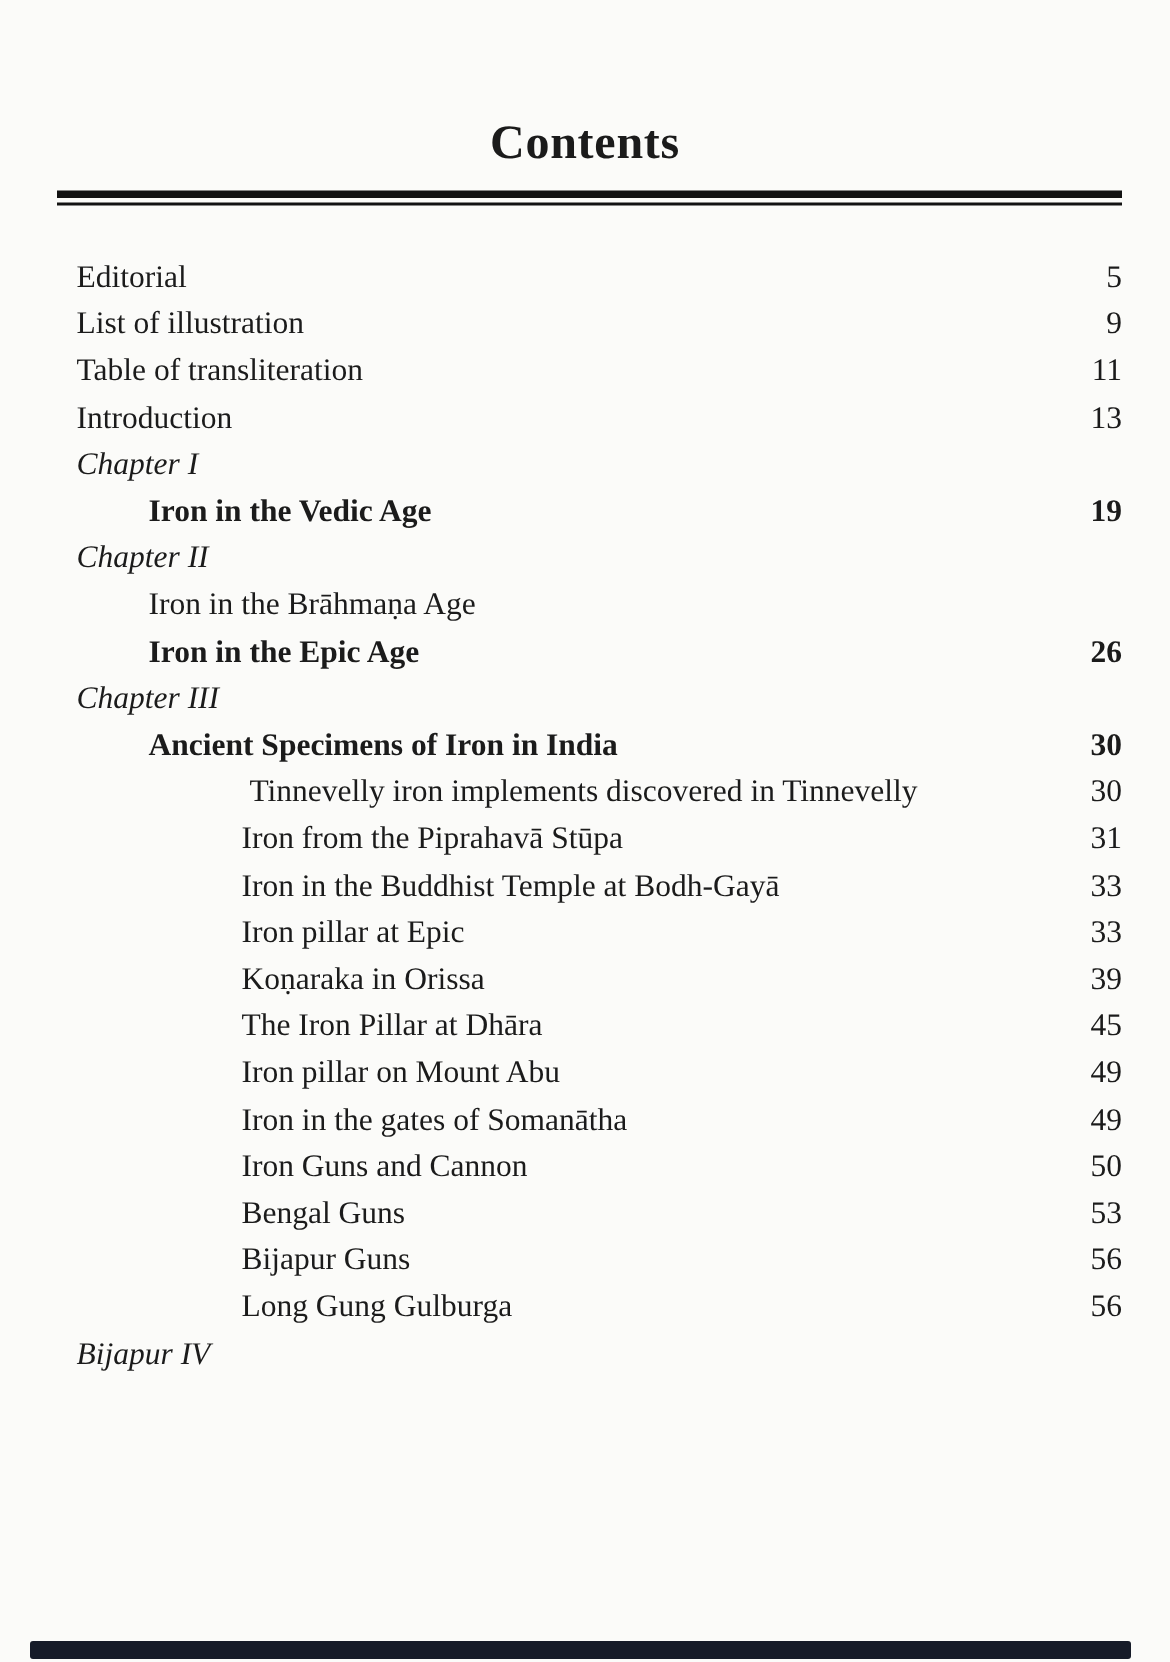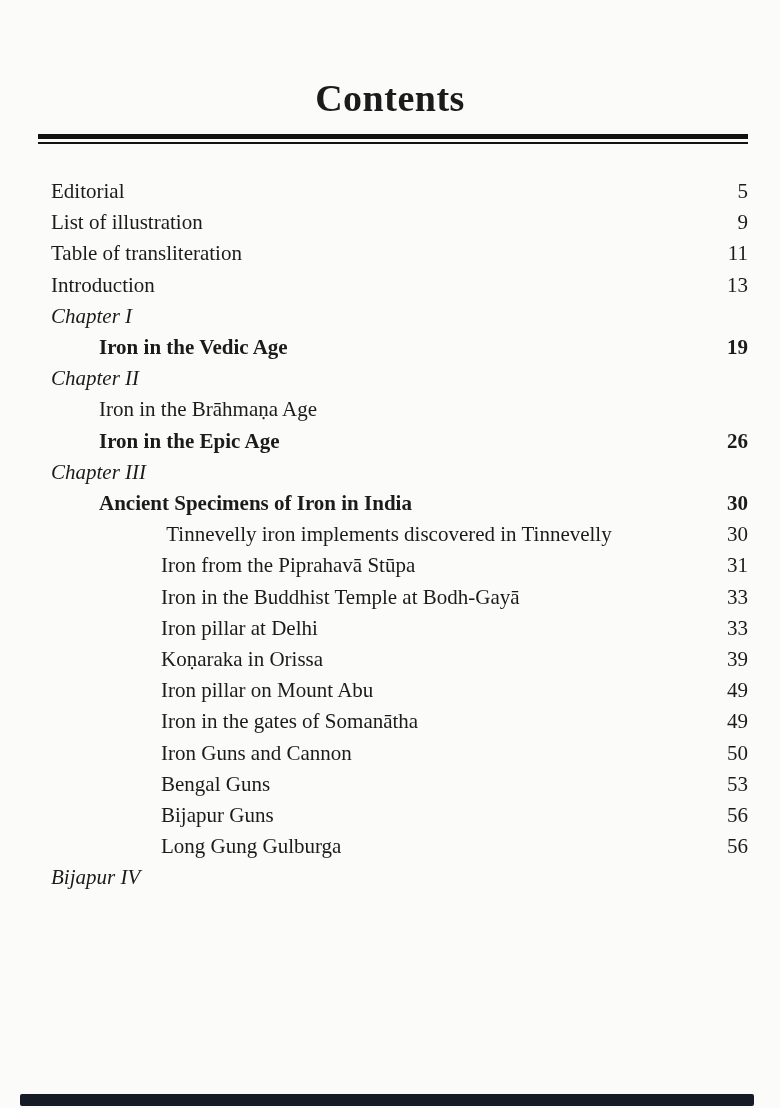--- a/index.html
+++ b/index.html
@@ -15,21 +15,21 @@
     position: relative;
     overflow: hidden;
   }
   .page {
     width: 100%;
     height: 100%;
     position: relative;
   }
   .title {
     text-align: center;
-    font-size: 38px;
+    font-size: 32px;
     font-weight: bold;
     letter-spacing: 0.5px;
     margin: 0;
     padding-top: 76px;
     padding-bottom: 14px;
   }
   .rule {
     margin: 0 32px 0 38px;
     height: 3px;
     border-top: 5px solid #121212;
@@ -123,26 +123,30 @@
       </div>
       <div class="row level-2">
         <span class="label">Iron from the Piprahavā Stūpa</span>
         <span class="page-num">31</span>
       </div>
       <div class="row level-2">
         <span class="label">Iron in the Buddhist Temple at Bodh-Gayā</span>
         <span class="page-num">33</span>
       </div>
       <div class="row level-2">
-        <span class="label">Iron pillar at Delhi</span>
+        <span class="label">Iron pillar at Epic</span>
         <span class="page-num">33</span>
       </div>
       <div class="row level-2">
         <span class="label">Koṇaraka in Orissa</span>
         <span class="page-num">39</span>
+      </div>
+      <div class="row level-2">
+        <span class="label">The Iron Pillar at Dhāra</span>
+        <span class="page-num">45</span>
       </div>
       <div class="row level-2">
         <span class="label">Iron pillar on Mount Abu</span>
         <span class="page-num">49</span>
       </div>
       <div class="row level-2">
         <span class="label">Iron in the gates of Somanātha</span>
         <span class="page-num">49</span>
       </div>
       <div class="row level-2">

